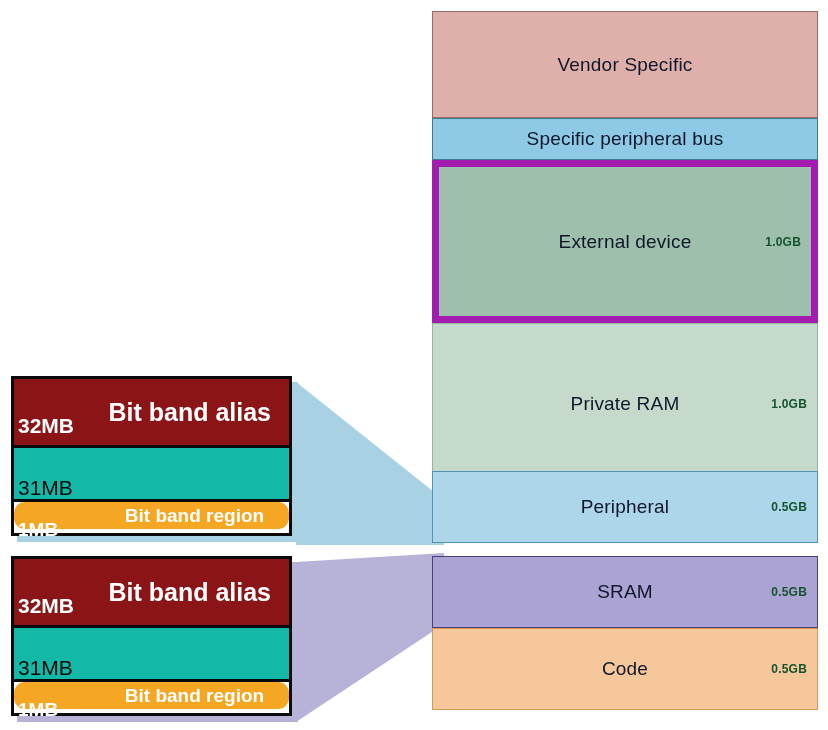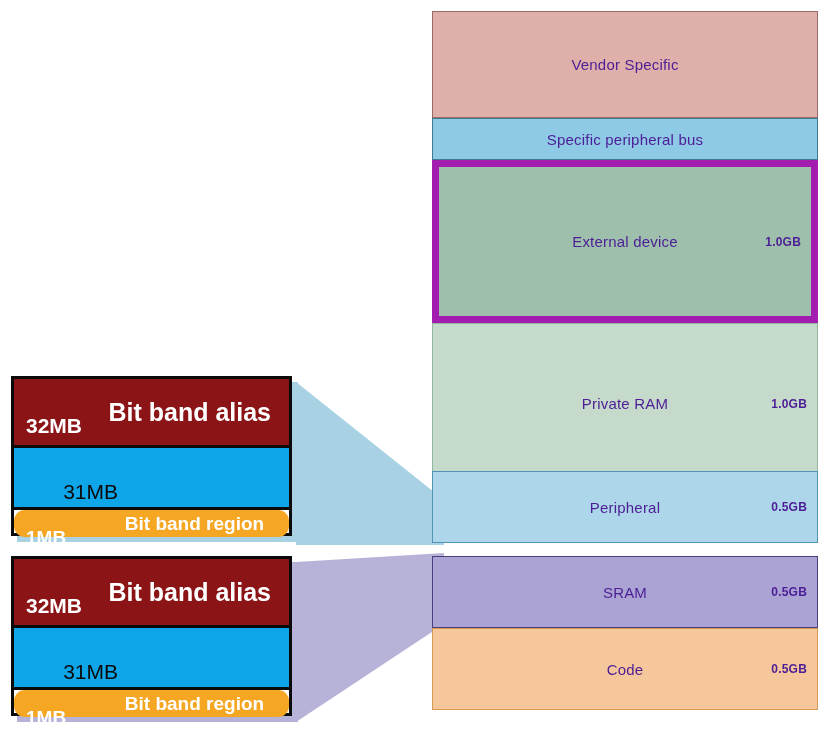--- a/index.html
+++ b/index.html
@@ -39,21 +39,21 @@
   #bitband-table-2 { top: 556px; height: 160px; }
 
   .bb-row {
     display: flex;
     align-items: center;
     box-sizing: border-box;
     width: 100%;
   }
   .bb-row .bb-size {
     width: 104px;
-    padding-left: 12px;
+    padding-left: 4px;
     box-sizing: border-box;
     font-size: 21px;
     font-weight: 700;
     white-space: nowrap;
     margin-top: 28px;
   }
   .bb-row .bb-label {
     flex: 1;
     font-size: 25px;
     font-weight: 700;
@@ -62,25 +62,24 @@
     white-space: nowrap;
   }
 
   .bb-alias {
     height: 69px;
     background: #8b1416;
     color: #ffffff;
     border-bottom: 3px solid #0a0a0a;
   }
   .bb-gap {
-    height: 62px;
-    background: #0ea5e9;
+    height: 54px;
+    background: #14b8a6;
     color: #0a0a0a;
     border-bottom: 3px solid #0a0a0a;
-    text-align: right;
   }
   .bb-gap .bb-size { font-weight: 400; }
   .bb-region {
     height: 27px;
     background: #f5a623;
     color: #ffffff;
     border-radius: 11px;
   }
   .bb-region .bb-size,
   .bb-region .bb-label { font-size: 19px; }
@@ -116,31 +115,31 @@
     left: 0;
     width: 386px;
     box-sizing: border-box;
     display: flex;
     align-items: center;
   }
   .mem-name {
     position: absolute;
     left: 0; right: 0;
     text-align: center;
-    font-size: 15px;
+    font-size: 19px;
     font-weight: 400;
-    color: #4c1d95;
+    color: #0f172a;
     letter-spacing: 0.2px;
   }
   .mem-size {
     position: absolute;
     right: 10px;
     font-size: 12px;
     font-weight: 700;
-    color: #4c1d95;
+    color: #14532d;
     letter-spacing: 0.2px;
   }
 
   #mem-vendor     { top: 0px;   height: 107px; background: #dfafaa; border: 1px solid #9c6a66; }
   #mem-ppb        { top: 107px; height: 42px;  background: #8ec9e6; border: 1px solid #3d7a94; }
   #mem-extdev     { top: 149px; height: 163px; background: #9ebfab; border: 7px solid #a21caf; }
   #mem-extram     { top: 312px; height: 161px; background: #c6dacb; border: 1px solid #93b6a0; }
   #mem-periph     { top: 460px; height: 72px;  background: #aed6ea; border: 1px solid #4f93b5; }
   #mem-sram       { top: 545px; height: 72px;  background: #aaa3d4; border: 1px solid #46407e; }
   #mem-code       { top: 617px; height: 82px;  background: #f6c79b; border: 1px solid #d69a55; }

